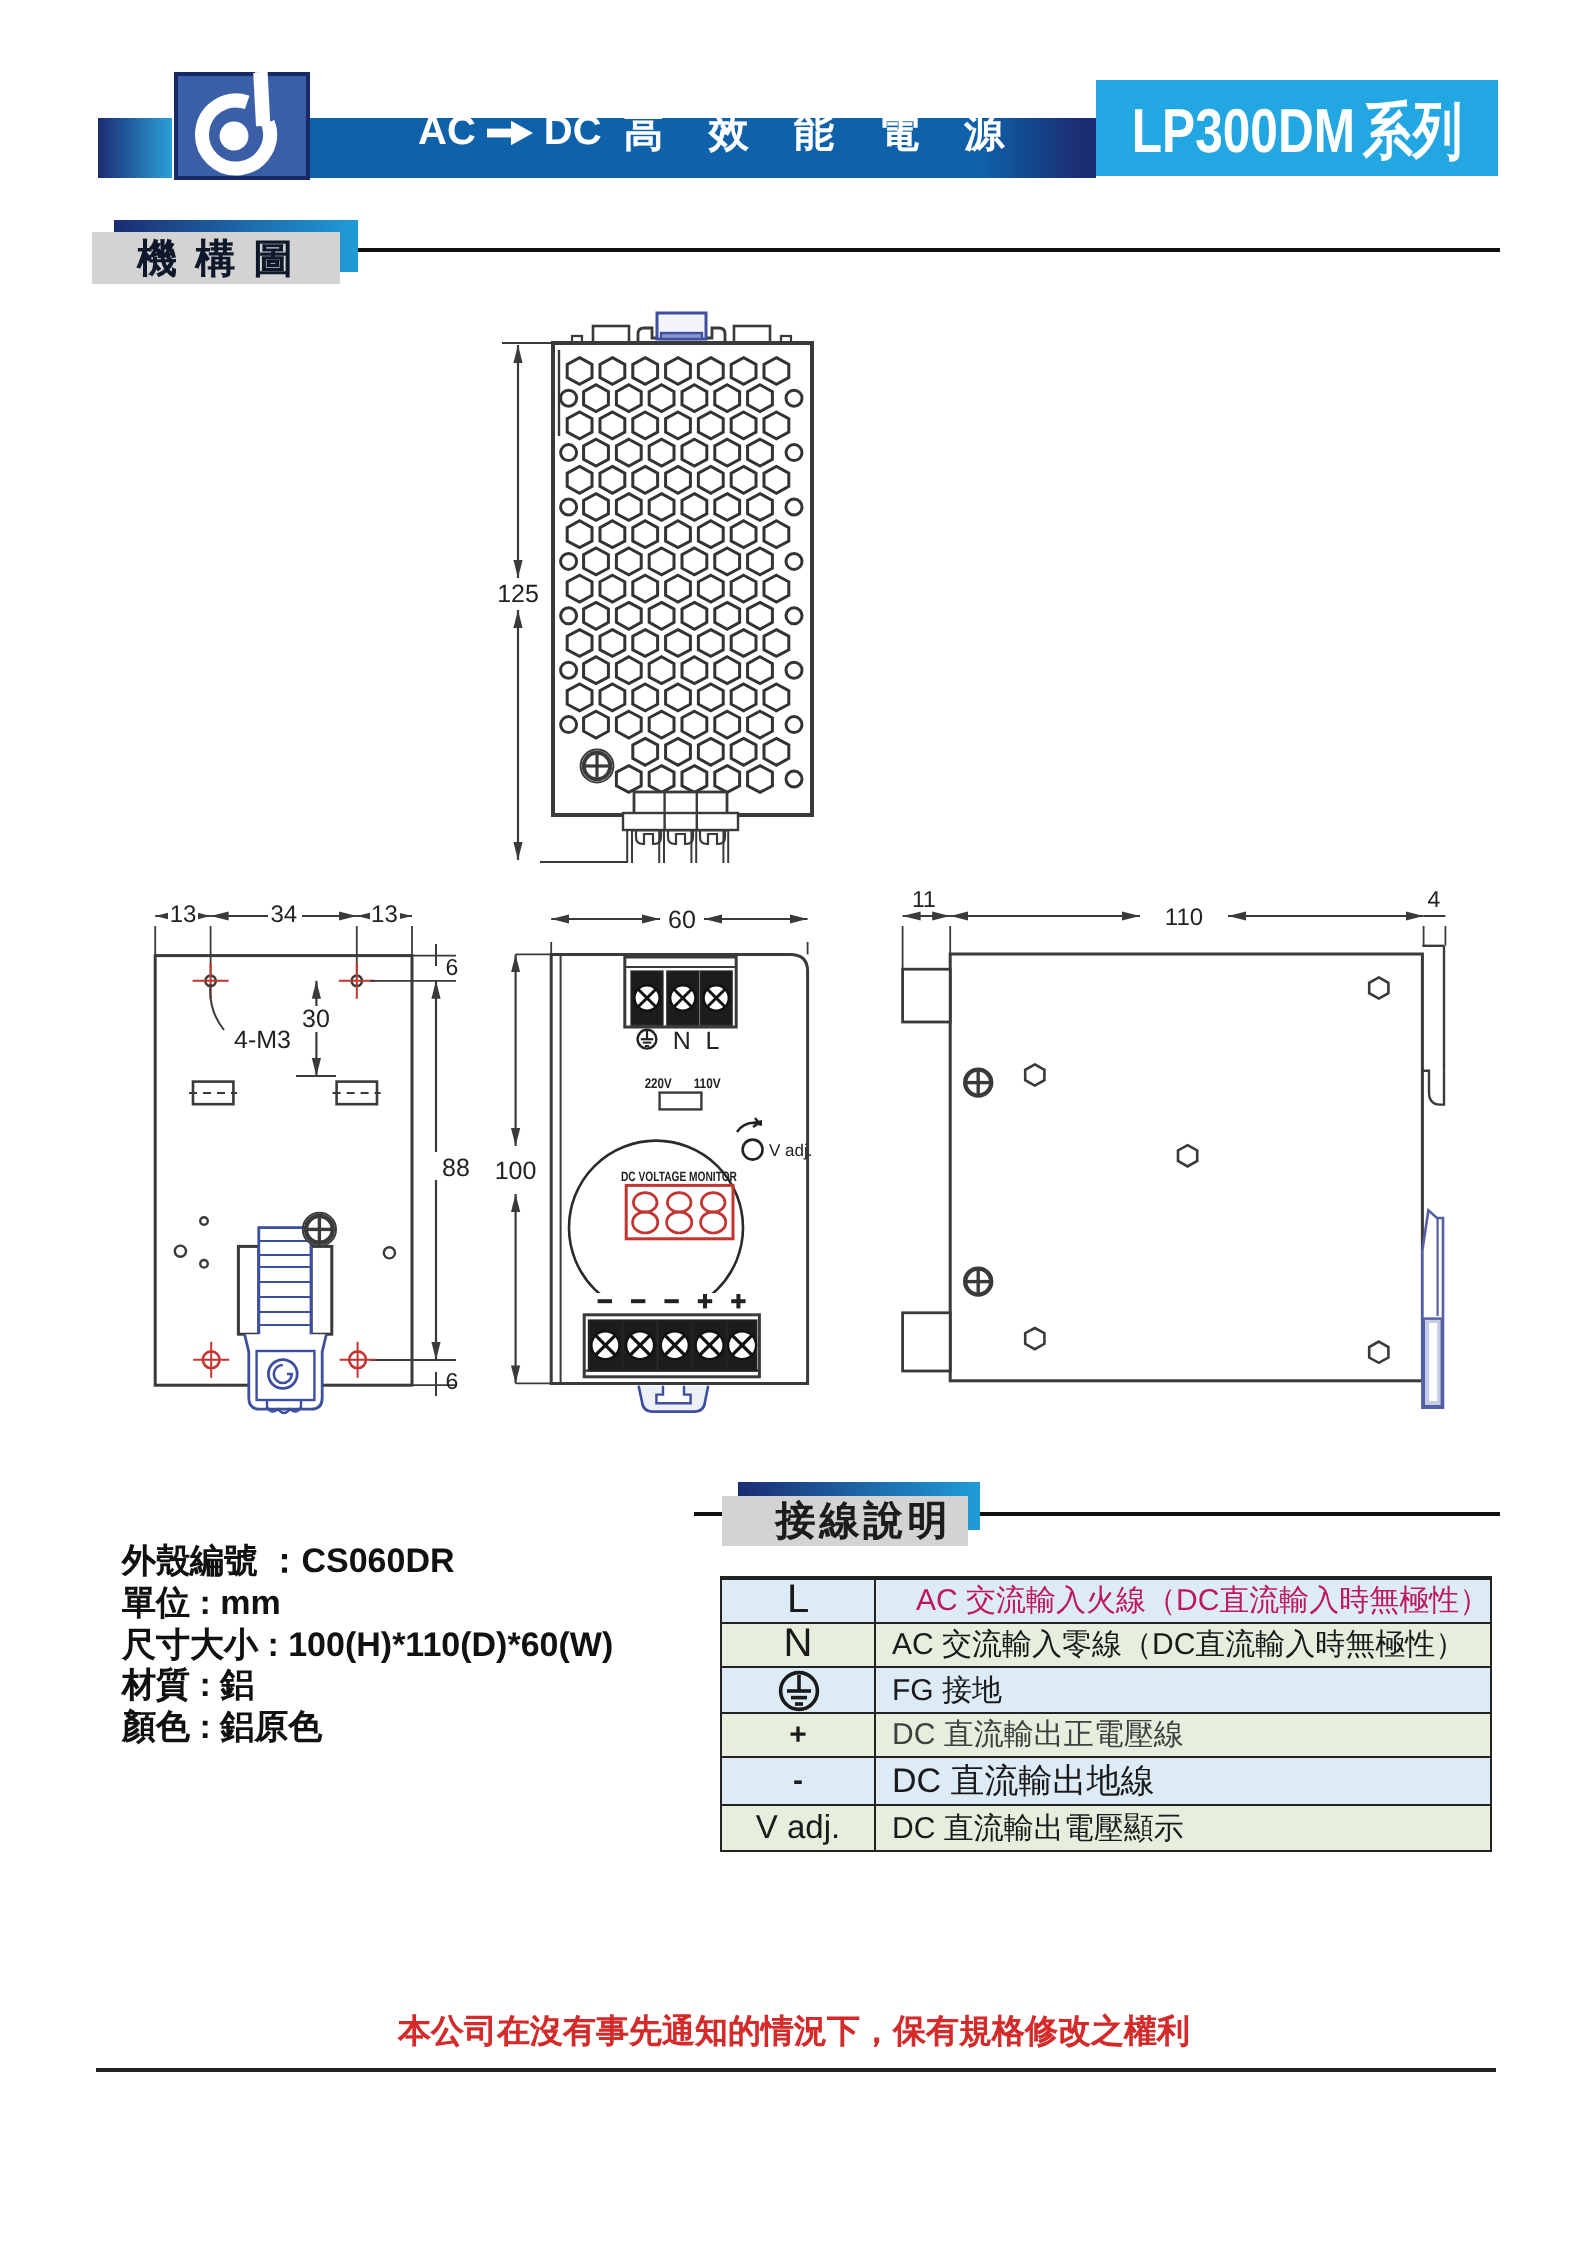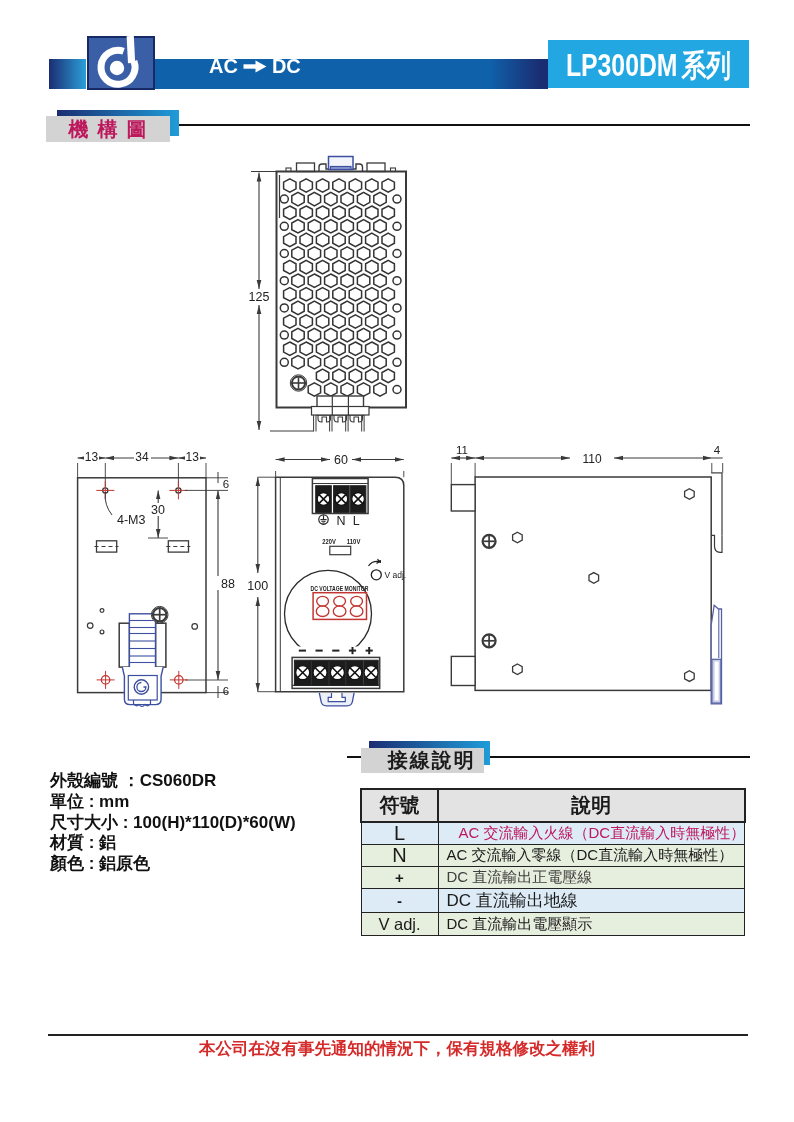--- a/index.html
+++ b/index.html
@@ -10,35 +10,36 @@
 
 <div class="abs" style="left:49px;top:59px;width:37px;height:30px;background:linear-gradient(90deg,#1b2d72,#2b9fd8);"></div>
 <div class="abs" style="left:155px;top:59px;width:393px;height:30px;background:linear-gradient(90deg,#0f62aa 0%,#0f62aa 85%,#1b2d72 98%);"></div>
 <div class="abs" style="left:209px;top:59px;width:340px;height:14px;color:#fff;font-weight:bold;font-size:20px;display:flex;align-items:center;">
   <span>AC</span>
   <svg width="24" height="13" viewBox="0 0 24 13" style="margin:0 5px;">
       <line x1="0.5" y1="6.5" x2="14" y2="6.5" stroke="#fff" stroke-width="4.4"></line>
       <path d="M12.5,0.4 L23.5,6.5 L12.5,12.6 z" fill="#fff"></path>
     </svg>
   <span>DC</span>
+  <span style="letter-spacing:22.6px;margin-left:11px;white-space:nowrap;">高效能電源</span>
 </div>
 
 <div class="abs" style="left:87px;top:36px;width:68px;height:53.5px;background:#3b5fa7;border:2px solid #172a66;"></div>
 <svg class="abs" style="left:87px;top:36px;" width="68" height="53.5" viewBox="0 0 68 53.5">
   <path d="M36.6,15.2 A17,17 0 1 0 46.9,25.2" stroke="#fff" stroke-width="7" fill="none"></path>
   <path d="M43.2,0 L44.6,27" stroke="#fff" stroke-width="7.2" fill="none"></path>
   <circle cx="30" cy="32" r="7.2" fill="#fff"></circle>
 </svg>
 
 <div class="abs" style="left:548px;top:40px;width:201px;height:48px;background:#22a7e2;"></div>
 <div class="abs" style="left:548px;top:42px;width:201px;height:48px;display:flex;align-items:center;justify-content:center;color:#fff;font-weight:bold;font-size:31px;transform:scaleX(0.8);white-space:nowrap;">LP300DM <span style="margin-left:5px;">系列</span></div>
 
 <div class="abs" style="left:57px;top:109.5px;width:122px;height:26px;background:linear-gradient(90deg,#1b2d72,#1f9cd8);"></div>
 <div class="abs" style="left:179px;top:123.5px;width:571px;height:2.6px;background:#111;"></div>
-<div class="abs" style="left:45.6px;top:115.9px;width:124px;height:26.5px;background:#d3d3d3;color:#be185d;font-weight:bold;font-size:20px;letter-spacing:9px;display:flex;align-items:center;justify-content:center;padding-left:9px;">機構圖</div>
+<div class="abs" style="left:45.6px;top:115.9px;width:124px;height:26.5px;background:#d3d3d3;color:#0f172a;font-weight:bold;font-size:20px;letter-spacing:9px;display:flex;align-items:center;justify-content:center;padding-left:9px;">機構圖</div>
 
 <svg class="abs" style="left:0;top:0;" width="794" height="1122" viewBox="0 0 794 1122">
 <defs>
 <marker id="aL" markerWidth="10" markerHeight="8" refX="1" refY="4" orient="auto" markerUnits="userSpaceOnUse">
         <path d="M10,1.7 L1,4 L10,6.3 z" fill="#3a3a3a"></path>
       </marker>
 <marker id="aR" markerWidth="10" markerHeight="8" refX="9" refY="4" orient="auto" markerUnits="userSpaceOnUse">
         <path d="M0,1.7 L9,4 L0,6.3 z" fill="#3a3a3a"></path>
       </marker>
 </defs>
@@ -373,55 +374,63 @@
 <path d="M711.2,625 L714.2,605.2 L718.5,609 L721.5,609 L721.5,703.9 L711.2,703.9 z" stroke="#555fa5" stroke-width="1.3" fill="white"></path>
 <line x1="718.8" y1="609" x2="718.8" y2="658" stroke="#555fa5" stroke-width="1.1"></line>
 <rect x="711.9" y="659.3" width="9" height="43.8" stroke="#555fa5" stroke-width="1.2" fill="#c6cce4"></rect>
 <rect x="714.6" y="661.5" width="4" height="39" stroke="none" fill="white"></rect>
 </svg>
 
 <div class="abs" style="left:347px;top:756px;width:403px;height:2.4px;background:#111;"></div>
 <div class="abs" style="left:368.9px;top:740.9px;width:121px;height:23.7px;background:linear-gradient(90deg,#1b2d72,#1f9cd8);"></div>
 <div class="abs" style="left:361.3px;top:747.6px;width:122.9px;height:25.5px;background:#d3d3d3;color:#1c1c1c;font-weight:bold;font-size:20px;letter-spacing:2px;display:flex;align-items:center;justify-content:center;padding-left:18px;">接線說明</div>
 
-<div class="abs" style="left:50px;top:771px;font-weight:bold;font-size:17px;color:#111;line-height:20.8px;white-space:nowrap;">
+<div class="abs" style="left:61px;top:771px;font-weight:bold;font-size:17px;color:#111;line-height:20.8px;white-space:nowrap;">
 外殼編號 ：CS060DR<br>
 單位 : mm<br>
 尺寸大小 : 100(H)*110(D)*60(W)<br>
 材質 : 鋁<br>
 顏色 : 鋁原色
 </div>
 
 <table style="position:absolute;left:360px;top:788px;border-collapse:collapse;table-layout:fixed;width:385.5px;" cellspacing="0">
 <colgroup>
       <col style="width:77px;">
       <col>
     </colgroup>
 <tbody>
-      <tr style="height:33px;background:#e3e3e3;">
-  <td style="border:2px solid #222;text-align:center;font-weight:bold;font-size:20px;color:#1a1a1a;">符號</td>
-  <td style="border:2px solid #222;text-align:center;font-weight:bold;font-size:20px;color:#1a1a1a;">說明</td>
-</tr>
 <tr style="height:22px;background:#dcebf6;">
   <td style="border:1.7px solid #222;border-top-width:2px;text-align:center;font-size:20px;line-height:20px;color:#1a1a1a;">L</td>
   <td style="border:1.7px solid #222;border-top-width:2px;font-size:15px;color:#be185d;padding-left:20px;white-space:nowrap;">AC 交流輸入火線（DC直流輸入時無極性）</td>
 </tr>
 <tr style="height:22.5px;background:#e6eedd;">
   <td style="border:1.7px solid #222;text-align:center;font-size:20px;line-height:20px;color:#1a1a1a;">N</td>
   <td style="border:1.7px solid #222;font-size:15px;color:#1a1a1a;padding-left:8px;white-space:nowrap;">AC 交流輸入零線（DC直流輸入時無極性）</td>
 </tr>
+<tr style="height:23px;background:#dcebf6;">
+  <td style="border:1.7px solid #222;text-align:center;">
+    <svg width="21" height="21" viewBox="0 0 21 21" style="vertical-align:middle;">
+            <circle cx="10.5" cy="10.5" r="9.2" stroke="#1a1a1a" stroke-width="1.8" fill="none"></circle>
+            <line x1="10.5" y1="2.5" x2="10.5" y2="10.5" stroke="#1a1a1a" stroke-width="1.8"></line>
+            <line x1="4.5" y1="10.5" x2="16.5" y2="10.5" stroke="#1a1a1a" stroke-width="1.8"></line>
+            <line x1="6.5" y1="13.8" x2="14.5" y2="13.8" stroke="#1a1a1a" stroke-width="1.8"></line>
+            <line x1="8.5" y1="17" x2="12.5" y2="17" stroke="#1a1a1a" stroke-width="1.8"></line>
+          </svg>
+  </td>
+  <td style="border:1.7px solid #222;font-size:15px;color:#1a1a1a;padding-left:8px;white-space:nowrap;">FG 接地</td>
+</tr>
 <tr style="height:22px;background:#e6eedd;">
   <td style="border:1.7px solid #222;text-align:center;font-size:15px;font-weight:bold;color:#1a1a1a;">+</td>
   <td style="border:1.7px solid #222;font-size:15px;color:#404040;padding-left:8px;white-space:nowrap;">DC 直流輸出正電壓線</td>
 </tr>
 <tr style="height:24px;background:#dcebf6;">
   <td style="border:1.7px solid #222;text-align:center;font-size:15px;font-weight:bold;color:#1a1a1a;">-</td>
   <td style="border:1.7px solid #222;font-size:17px;color:#1a1a1a;padding-left:8px;white-space:nowrap;">DC 直流輸出地線</td>
 </tr>
 <tr style="height:23px;background:#e6eedd;">
   <td style="border:1.7px solid #222;text-align:center;font-size:16.5px;color:#1a1a1a;">V adj.</td>
   <td style="border:1.7px solid #222;font-size:15px;color:#1a1a1a;padding-left:8px;white-space:nowrap;">DC 直流輸出電壓顯示</td>
 </tr>
 </tbody>
   </table>
 
-<div class="abs" style="left:0;top:1038px;width:794px;text-align:center;font-weight:bold;font-size:16.5px;color:#d42a2a;">本公司在沒有事先通知的情況下，保有規格修改之權利</div>
+<div class="abs" style="left:0;top:1005px;width:794px;text-align:center;font-weight:bold;font-size:16.5px;color:#d42a2a;">本公司在沒有事先通知的情況下，保有規格修改之權利</div>
 <div class="abs" style="left:48px;top:1034px;width:700px;height:2px;background:#222;"></div>
 
 </body></html>

